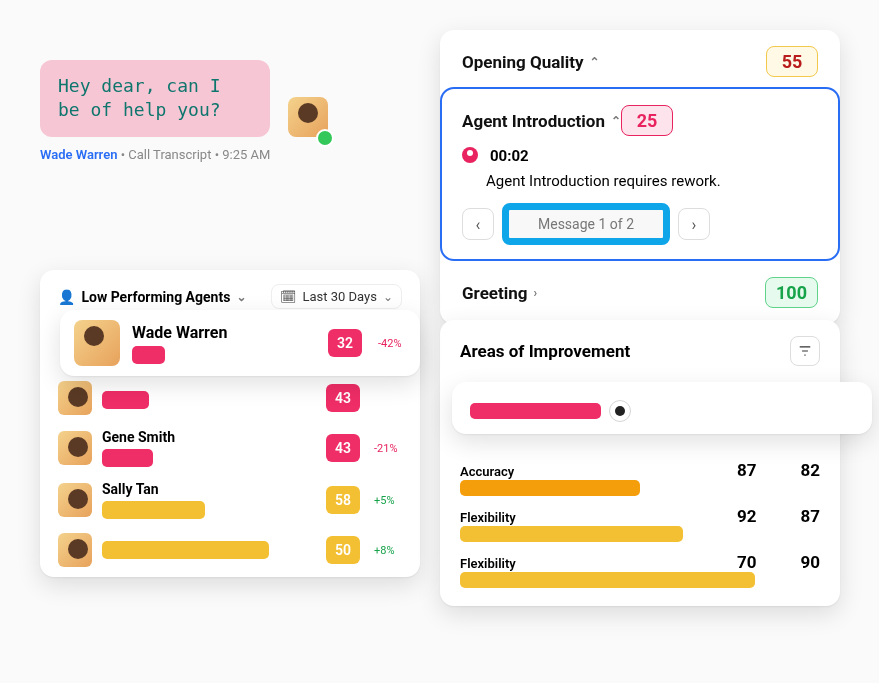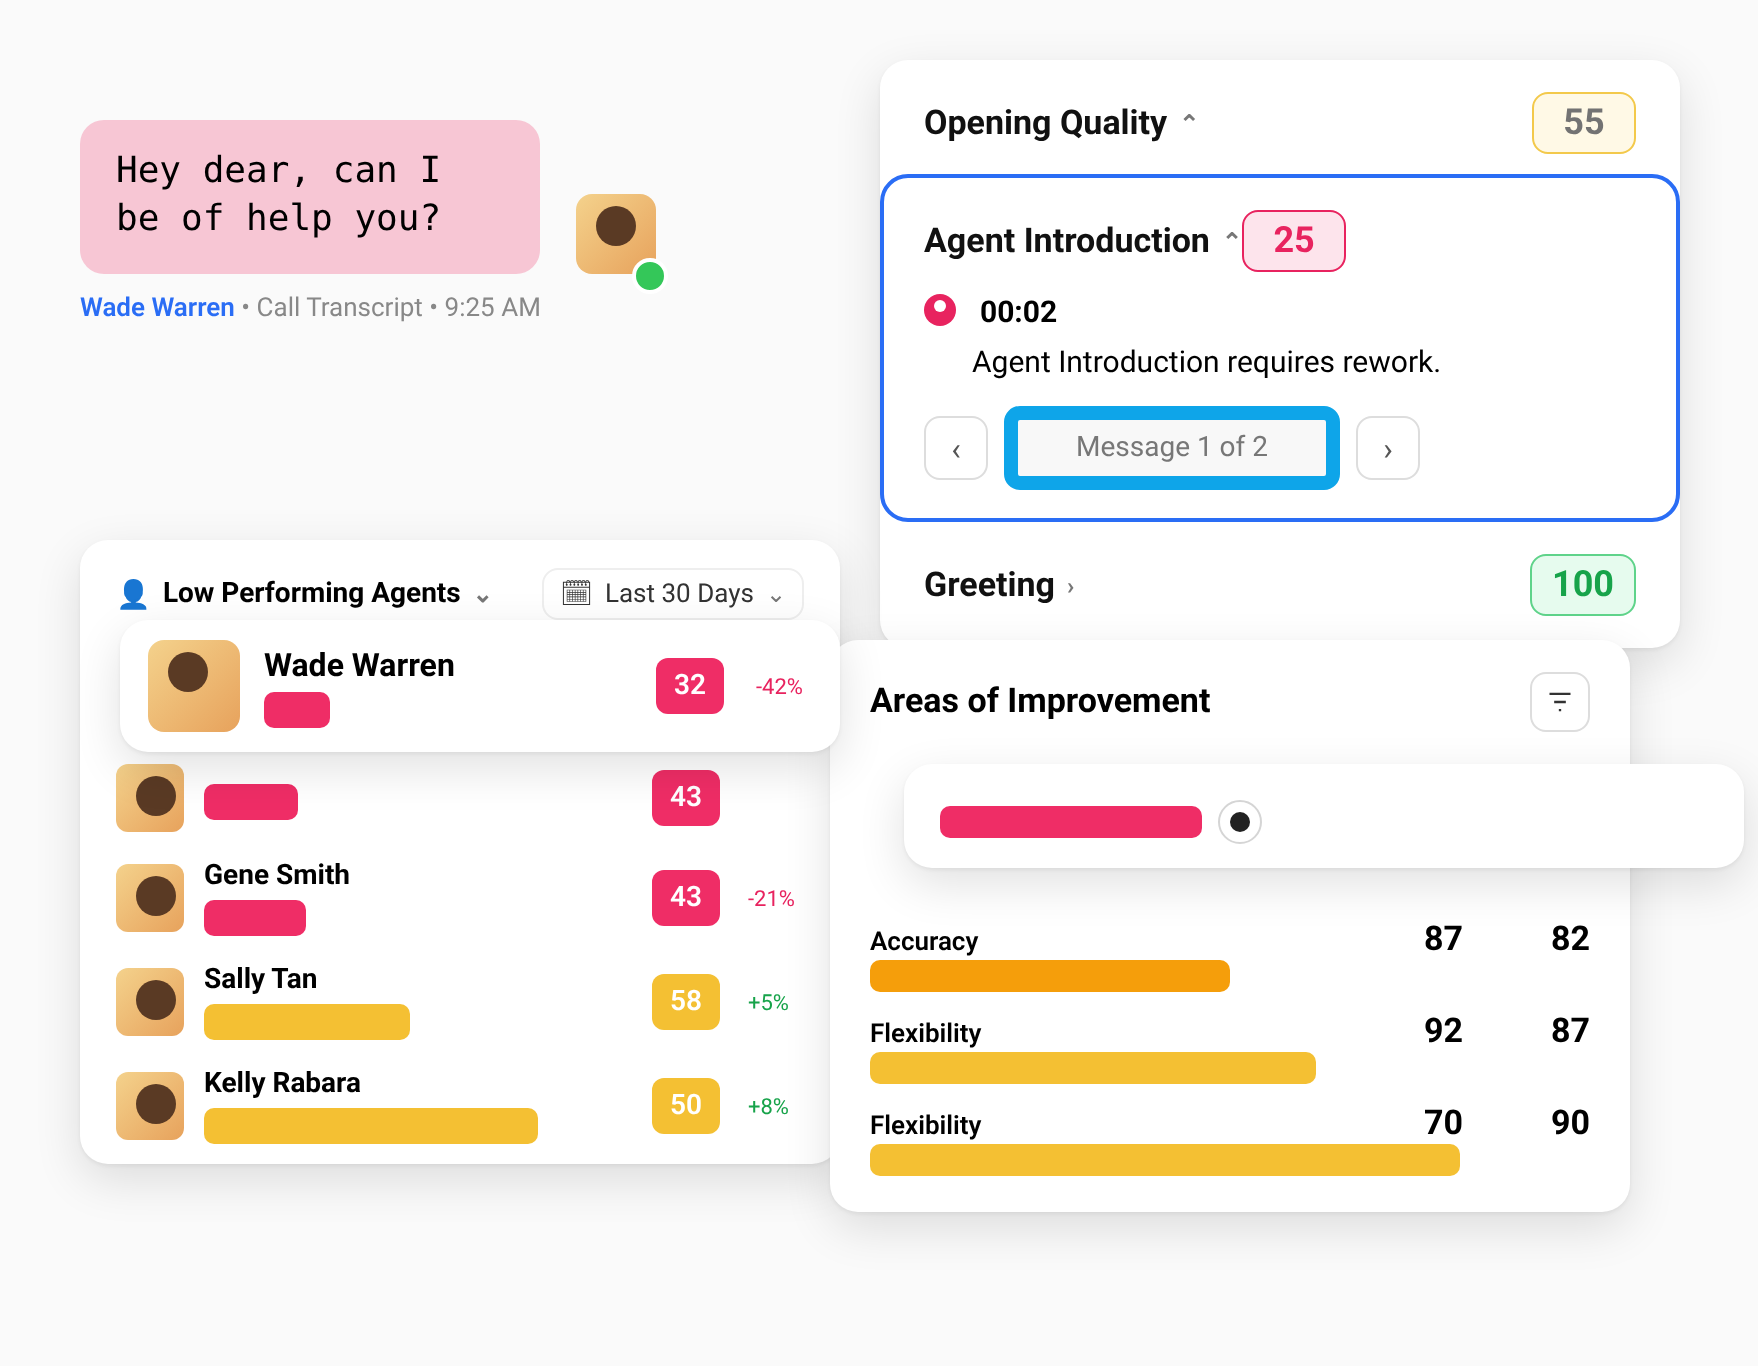--- a/index.html
+++ b/index.html
@@ -1,41 +1,41 @@
 <!DOCTYPE html>
 <html><head>
 <meta charset="utf-8">
 <style>
   * { box-sizing: border-box; font-family: -apple-system, BlinkMacSystemFont, "Segoe UI", Roboto, Helvetica, Arial, sans-serif; }
   body { margin: 0; background: #fafafa; width: 879px; height: 683px; position: relative; overflow: hidden; }
 
   
   .transcript { position: absolute; left: 40px; top: 60px; }
   .bubble {
-    background: #f7c6d4; color: #000000; padding: 14px 18px; border-radius: 12px;
+    background: #f7c6d4; color: #0f766e; padding: 14px 18px; border-radius: 12px;
     font-family: ui-monospace, "SF Mono", Menlo, Consolas, monospace;
     font-size: 18px; line-height: 1.35; max-width: 230px;
   }
   .avatar-right { position: absolute; right: -58px; bottom: -4px; }
   .avatar { width: 40px; height: 40px; border-radius: 8px; background: linear-gradient(135deg,#f4d28c,#e7a25c); display: inline-block; position: relative; overflow:hidden;}
   .avatar::after{content:"";position:absolute;left:10px;top:6px;width:20px;height:20px;border-radius:50%;background:#5a3a24;}
   .phone-badge { position: absolute; right: -6px; bottom: -6px; width: 18px; height: 18px; border-radius: 50%; background: #34c759; border: 2px solid #fff; }
   .meta { margin-top: 10px; font-size: 13px; color: #888; }
   .meta .caller { color: #2a6df5; font-weight: 600; }
 
   
   .card { background:#fff; border-radius:14px; box-shadow:0 8px 24px rgba(0,0,0,.12),0 1px 2px rgba(0,0,0,.06); }
 
   
   .quality-col { position:absolute; left:440px; top:30px; width:400px; }
   .row-simple { display:flex; justify-content:space-between; align-items:center; padding:16px 22px; }
   .row-title { font-size:17px; font-weight:700; color:#111; display:flex; align-items:center; gap:6px;}
   .caret { font-size:12px; color:#777; }
   .score-pill { min-width:52px; text-align:center; font-size:18px; font-weight:700; padding:4px 10px; border-radius:8px; border:1.5px solid; }
-  .pill-yellow { color:#737373; border-color:#f3c94b; background:#fff9e6;}
+  .pill-yellow { color:#b91c1c; border-color:#f3c94b; background:#fff9e6;}
   .pill-pink   { color:#e8235f; border-color:#e8235f; background:#fde4ec;}
   .pill-green  { color:#17a34a; border-color:#5fd38a; background:#e6fbee;}
 
   .intro-card { position:relative; border:2px solid #2a6df5; border-radius:14px; padding:16px 20px 14px; margin-top:-6px; background:#fff; z-index:5;}
   .intro-head { display:flex; align-items:center;}
   .hint-block { margin-top:10px; }
   .bulb { width:16px;height:16px;border-radius:50%;background:#e8235f;display:inline-block;vertical-align:-2px;margin-right:8px;position:relative;}
   .bulb::after{content:"";position:absolute;left:5px;top:3px;width:6px;height:6px;border-radius:50%;background:#fff;}
   .time { font-weight:700; font-size:15px;}
   .hint-text { font-size:15px; margin:6px 0 0 24px; line-height:1.35;}
@@ -62,21 +62,21 @@
   .box-yellow{background:#f4c033;}
   .delta{ font-size:11px; margin-left:4px; min-width:28px;}
   .delta.neg{color:#e8235f;} .delta.pos{color:#17a34a;}
 
   
   .agent-pop{ position:absolute; left:60px; top:310px; width:360px; padding:10px 14px; z-index:6; display:flex; align-items:center; gap:12px;}
   .agent-pop .avatar{width:46px;height:46px;}
   .agent-pop .agent-name{font-size:16px;}
 
   
-  .improve-card{ position:absolute; left:415px; top:320px; width:400px; padding:16px 20px 18px;}
+  .improve-card{ position:absolute; left:440px; top:320px; width:400px; padding:16px 20px 18px;}
   .improve-head{ display:flex; justify-content:space-between; align-items:center;}
   .improve-title{ font-size:17px; font-weight:700;}
   .filter-btn{ width:30px;height:30px;border:1px solid #ddd;border-radius:8px;background:#fff;cursor:pointer;display:flex;align-items:center;justify-content:center;}
   .col-heads{ display:flex; justify-content:flex-end; gap:34px; font-size:12px; color:#777; margin-top:14px;}
   .metric-row{ margin-top:10px;}
   .metric-top{ display:flex; justify-content:space-between; align-items:baseline;}
   .metric-name{ font-size:14px; font-weight:700;}
   .metric-vals{ display:flex; gap:34px; font-size:22px; font-weight:800;}
   .metric-bar-wrap{ display:flex; align-items:center; gap:8px; margin-top:6px;}
   .metric-bar{ height:16px; border-radius:5px;}
@@ -192,21 +192,20 @@
         <div class="agent-info">
           <div class="agent-name">Sally Tan</div>
           <div class="bar-track bar-yellow" style="width:48%;"></div>
         </div>
         <span class="score-box box-yellow">58</span>
         <span class="delta pos">+5%</span>
       </div>
       <div class="agent-row">
         <span class="avatar"></span>
         <div class="agent-info">
-          <div class="agent-name">Kelly Rabara</div>
           <div class="bar-track bar-yellow" style="width:78%;"></div>
         </div>
         <span class="score-box box-yellow">50</span>
         <span class="delta pos">+8%</span>
       </div>
     </div>
 </div>
 
 <div class="card agent-pop">
   <span class="avatar"></span>

